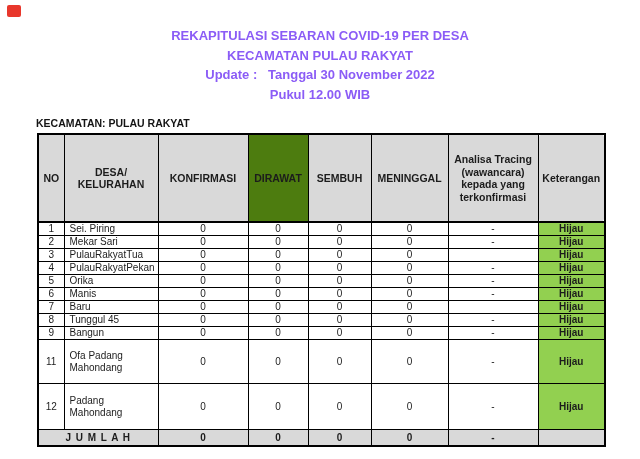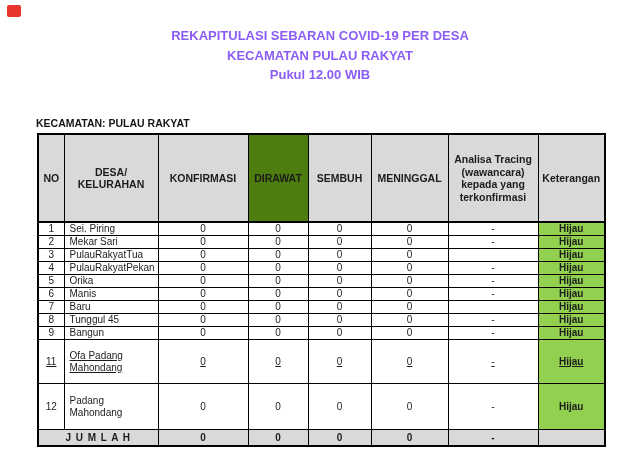--- a/index.html
+++ b/index.html
@@ -29,37 +29,38 @@
   .recap th, .recap td {
     border:1px solid #000; padding:0; overflow:hidden;
     text-align:center; vertical-align:middle; line-height:12px;
   }
   .recap thead th {
     background:#d9d9d9; font-size:10.5px; font-weight:bold;
     height:62px; border-bottom:2.5px solid #000; line-height:12.5px;
     padding:12px 3px; white-space:pre-line;
   }
   .recap tbody tr { height:13px; }
-  .recap tbody tr.r11 { height:44px;text-decoration:underline; }
+  .recap tbody tr.r11 { height:44px; }
   .recap tbody tr.r12 { height:46px; }
   .c-desa { text-align:left !important; padding-left:5px !important; white-space:pre-line; }
   .c-ket  { background:#92d050; font-weight:bold; }
   .recap tfoot td {
     background:#d9d9d9; font-weight:bold; height:15px; font-size:10px;
   }
   .jumlah-label { letter-spacing:1px;margin-left:32px; }
 </style>
 </head>
 <body>
 
 <div class="red-marker" style="background: rgb(232, 55, 44);"></div>
 
 <div class="title-block">
   <div>REKAPITULASI SEBARAN COVID-19 PER DESA</div>
   <div>KECAMATAN PULAU RAKYAT</div>
+  <div>Update :   Tanggal 30 November 2022</div>
   <div>Pukul 12.00 WIB</div>
 </div>
 
 <div class="section-label">KECAMATAN: PULAU RAKYAT</div>
 
 <table class="recap">
   <colgroup>
     <col style="width:26px">
       <col style="width:94px">
       <col style="width:90px">

